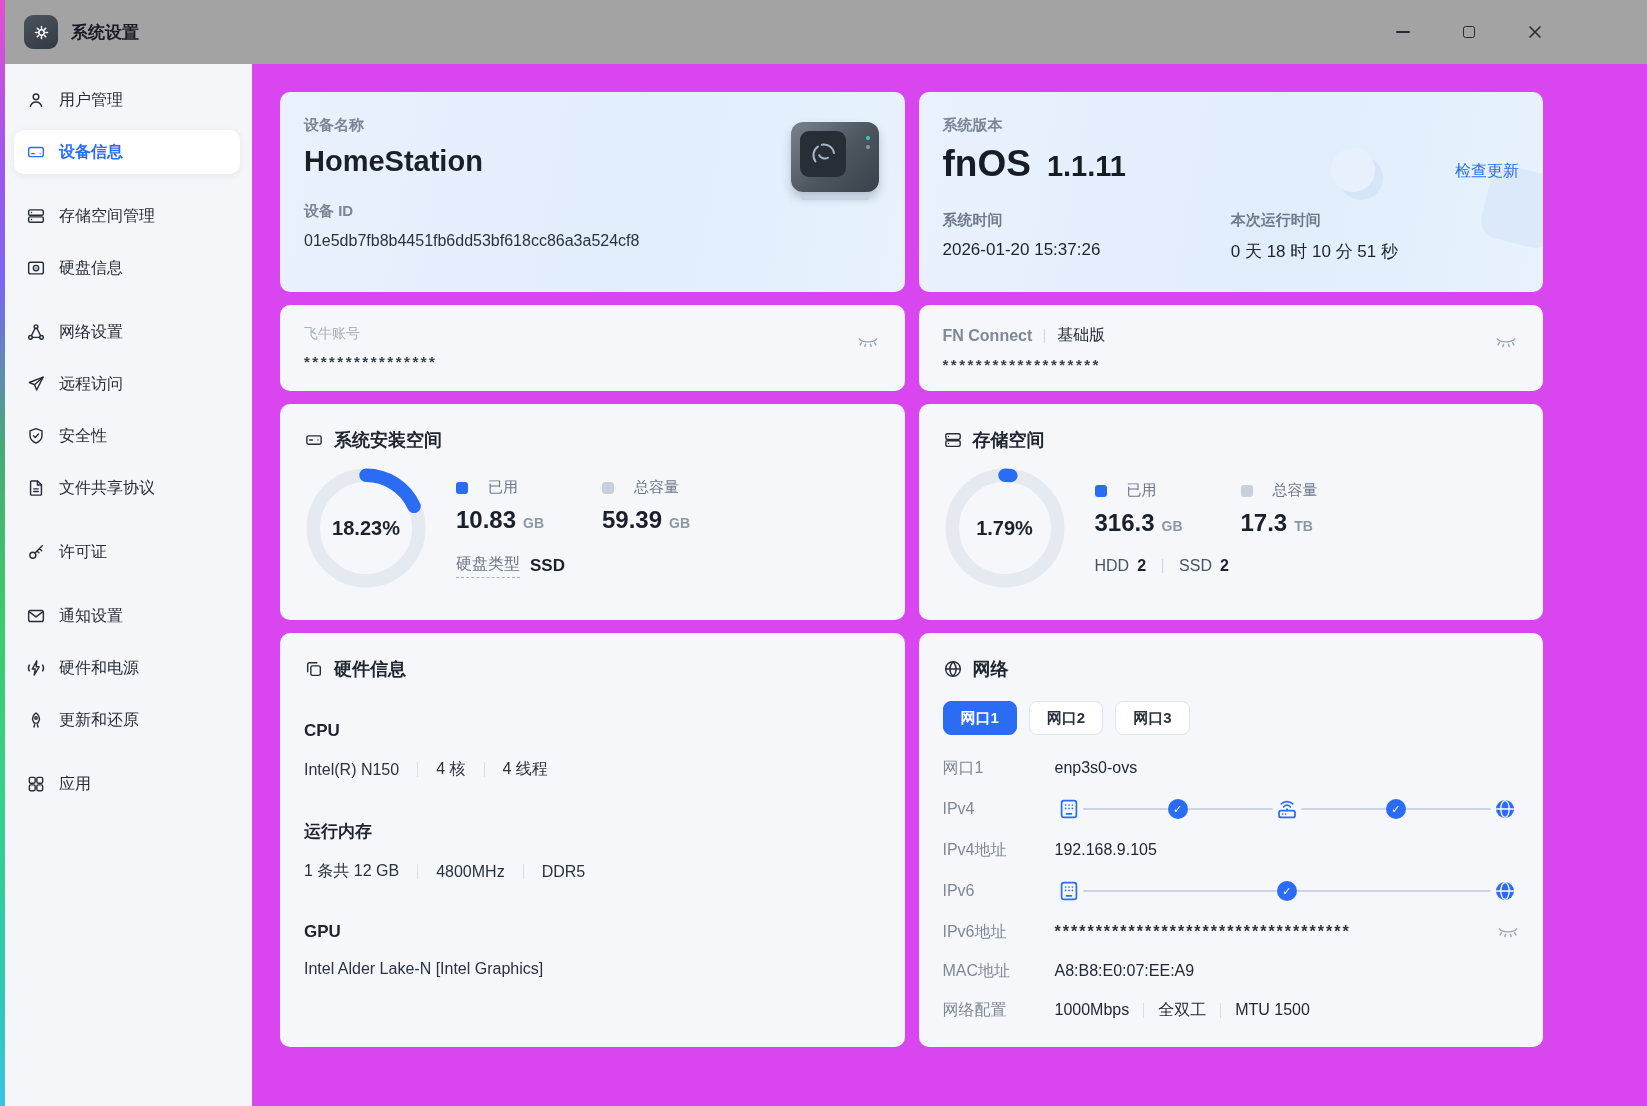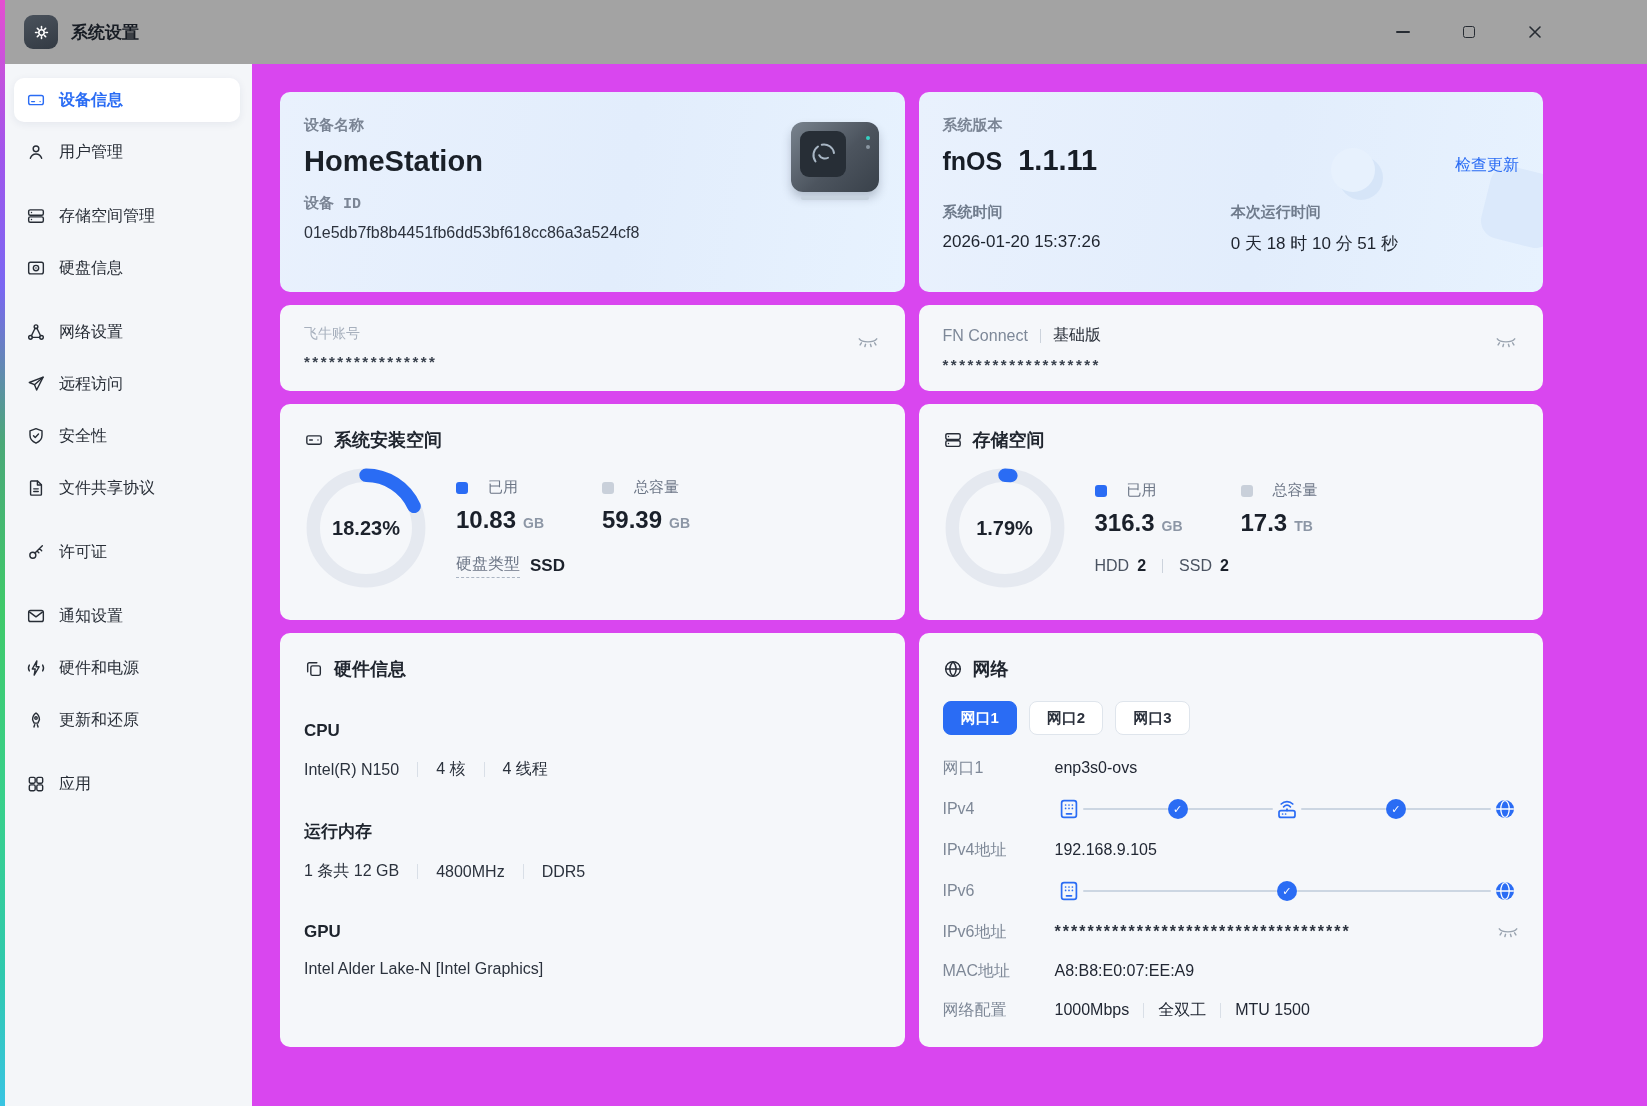--- a/index.html
+++ b/index.html
@@ -37,51 +37,51 @@
   .nav-item.active{background:#fff;color:var(--accent);font-weight:700;box-shadow:0 2px 8px rgba(29,48,86,.07);}
   
   .main{flex:1;background:#d946ef;padding:28px 104px 20px 28px;}
   .grid{display:grid;grid-template-columns:1fr 1fr;grid-template-rows:200px 86px 216px 414px;gap:13px 14px;}
   .card{background:var(--card-bg);border-radius:10px;padding:24px;position:relative;overflow:hidden;}
   .card.blue{background:linear-gradient(100deg,#e9f1fd 0%,#e2edfc 55%,#e7f2fe 100%);}
   .card.slim{padding:20px 24px 0 24px;}
   
   .dev-label{font-size:15px;color:var(--text-secondary);font-weight:600;}
   .dev-name{font-size:29px;font-weight:700;color:#1a2028;margin-top:10px;}
-  .dev-id-label{margin-top:16px;font-size:15px;color:var(--text-secondary);font-weight:600;font-family:Liberation Mono, monospace;}
+  .dev-id-label{margin-top:24px;font-size:15px;color:var(--text-secondary);font-weight:600;}
   .dev-id{margin-top:11px;font-size:16px;color:#2c323d;}
   .nas{position:absolute;right:26px;top:30px;width:88px;height:78px;}
   .nas-body{position:absolute;left:0;right:0;top:0;bottom:8px;border-radius:12px;
     background:linear-gradient(135deg,#79838e 0%,#4c545e 55%,#39414a 100%);box-shadow:0 6px 10px rgba(40,52,70,.25);}
   .nas-screen{position:absolute;left:9px;top:9px;width:46px;height:46px;border-radius:9px;background:#272e36;
     display:flex;align-items:center;justify-content:center;}
   .nas-dot{position:absolute;width:4px;height:4px;border-radius:50%;}
   .nas-dot.d1{right:9px;top:14px;background:#36d1c3;}
   .nas-dot.d2{right:9px;top:23px;background:#8b97a2;}
   .nas-base{position:absolute;left:10px;right:10px;bottom:0;height:4px;border-radius:2px;background:#c7d3df;}
   
   .ver-row{display:flex;align-items:baseline;margin-top:8px;position:relative;z-index:2;}
-  .os{font-size:25px;font-weight:800;color:#171d26;}
+  .os{font-size:37px;font-weight:800;color:#171d26;}
   .ver{font-size:29px;font-weight:700;color:#171d26;margin-left:16px;}
   .link{margin-left:auto;font-size:16px;color:var(--accent);cursor:pointer;text-decoration:none;background:none;border:none;padding:0;margin-top:12px;}
   .ver-cols{display:flex;margin-top:26px;position:relative;z-index:2;}
   .ver-col{width:292px;}
   .mini-label{font-size:15px;color:#6f7b8c;font-weight:700;}
   .mini-value{font-size:17px;color:#1d232d;margin-top:10px;}
   .moon{position:absolute;right:160px;top:64px;width:44px;height:44px;border-radius:50%;background:#d6e5f8;}
   .moon::after{content:"";position:absolute;left:-8px;top:-8px;width:44px;height:44px;border-radius:50%;background:#e7f1fd;}
   .deco-sq{position:absolute;right:-16px;top:78px;width:74px;height:74px;border-radius:18px;background:#dbe9fb;transform:rotate(14deg);}
   
   .acct-label{font-size:14px;color:#a7b0bd;}
   .acct-value{margin-top:10px;font-size:15px;font-weight:700;letter-spacing:2.5px;color:#39414d;}
   .eye{position:absolute;right:22px;top:26px;background:none;border:none;cursor:pointer;padding:4px;color:#9aa4b0;}
   .eye svg{display:block;stroke:currentColor;fill:none;stroke-width:1.6;stroke-linecap:round;}
   .eye.inline{position:static;padding:0;}
   .conn-head{display:flex;align-items:center;gap:12px;}
-  .conn-name{font-size:16px;font-weight:400;color:#7d8898;}
+  .conn-name{font-size:16px;font-weight:700;color:#7d8898;}
   .vdiv{width:1px;height:14px;background:#ccd3dc;}
   .conn-tier{font-size:16px;color:#272d37;}
   
   .card-head{display:flex;align-items:center;gap:10px;}
   .head-ico svg{width:20px;height:20px;stroke:#272d37;fill:none;stroke-width:1.7;stroke-linecap:round;stroke-linejoin:round;display:block;}
   .head-title{font-size:18px;font-weight:700;color:#20262f;}
   .space-body{display:flex;align-items:center;margin-top:14px;gap:28px;}
   .donut-wrap{position:relative;width:124px;height:124px;flex:0 0 auto;}
   .donut{width:124px;height:124px;display:block;}
   .donut-bg{fill:none;stroke:#e5e9f0;stroke-width:13;}
@@ -153,34 +153,34 @@
             <path d="M2 2l10 10M12 2L2 12"></path>
           </svg>
       </button>
     </div>
   </div>
 
   <div class="shell">
 
     <aside class="sidebar">
       <div class="nav-group">
+        <div class="nav-item">
+          <svg viewBox="0 0 24 24">
+              <circle cx="12" cy="8.2" r="3.4"></circle>
+              <path d="M5.2 19.5c1.2-3.6 3.6-5.2 6.8-5.2s5.6 1.6 6.8 5.2"></path>
+            </svg>
+          <span>用户管理</span>
+        </div>
         <div class="nav-item active">
           <svg viewBox="0 0 24 24">
               <rect x="3.2" y="6.5" width="17.6" height="11" rx="2.2"></rect>
               <path d="M6.8 13.9h3.4"></path>
               <path d="M16.9 13.9h.01"></path>
             </svg>
           <span>设备信息</span>
-        </div>
-        <div class="nav-item">
-          <svg viewBox="0 0 24 24">
-              <circle cx="12" cy="8.2" r="3.4"></circle>
-              <path d="M5.2 19.5c1.2-3.6 3.6-5.2 6.8-5.2s5.6 1.6 6.8 5.2"></path>
-            </svg>
-          <span>用户管理</span>
         </div>
       </div>
       <div class="nav-group">
         <div class="nav-item">
           <svg viewBox="0 0 24 24">
               <rect x="3.2" y="4.6" width="17.6" height="6.4" rx="1.8"></rect>
               <rect x="3.2" y="13" width="17.6" height="6.4" rx="1.8"></rect>
               <path d="M6.6 7.8h.01M6.6 16.2h.01"></path>
             </svg>
           <span>存储空间管理</span>

